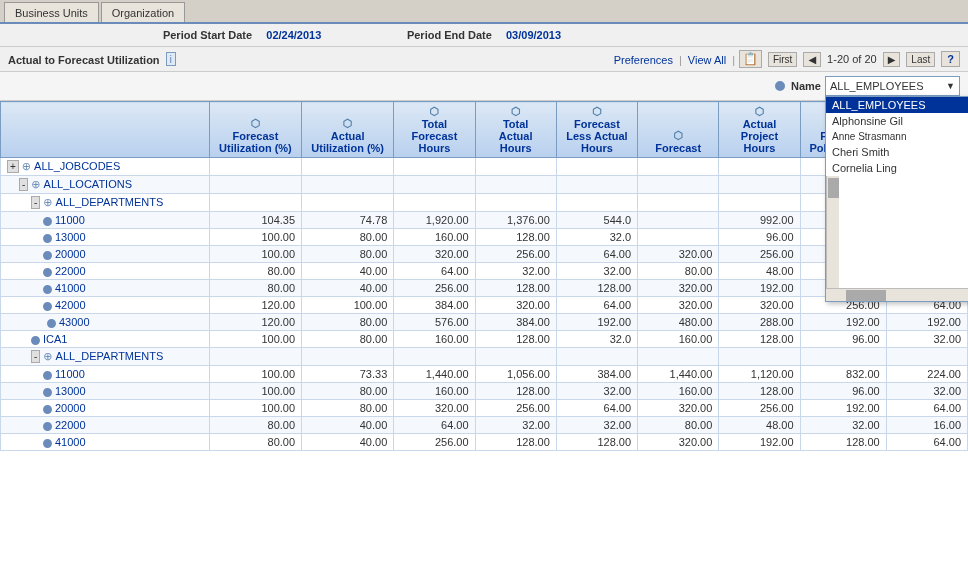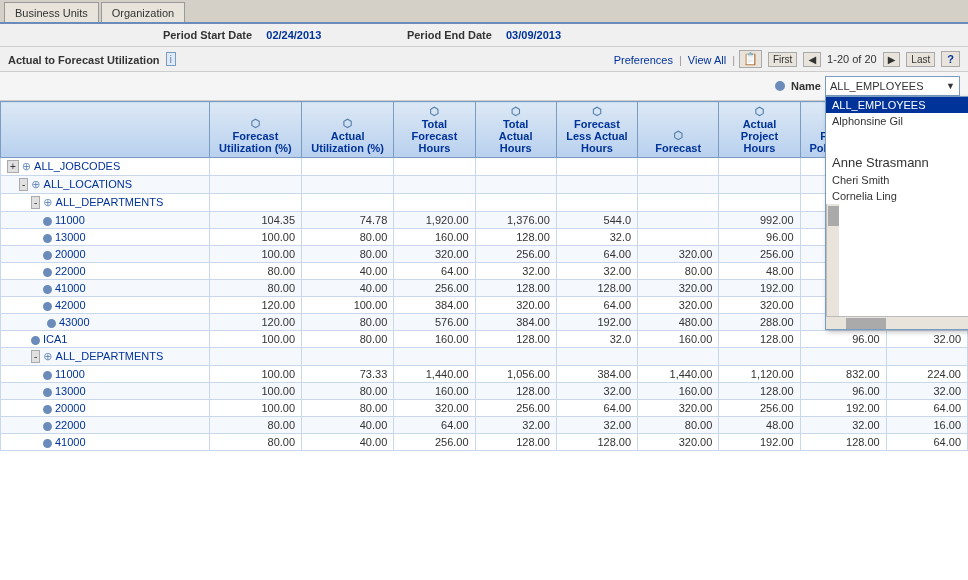--- a/index.html
+++ b/index.html
@@ -94,21 +94,21 @@
       <div class="name-select-display" style="border:1px solid #7a9cc0; padding:1px 4px; font-size:11px; background:#fff; min-width:135px; height:20px; display:inline-flex; align-items:center; justify-content:space-between; cursor:pointer;">
         <span>ALL_EMPLOYEES</span>
         <span style="font-size:9px;">▼</span>
       </div>
       
       <div style="position:absolute; top:20px; left:0; background:#fff; border:1px solid #7a9cc0; z-index:200; width:155px; box-shadow:2px 2px 5px rgba(0,0,0,0.25);">
         <div style="overflow:hidden;">
           <div style="float:left; width:142px;">
             <div style="padding:2px 6px; background:#003399; color:#fff; font-size:11px; cursor:pointer;">ALL_EMPLOYEES</div>
             <div style="padding:2px 6px; font-size:11px; cursor:pointer; color:#333;">Alphonsine Gil</div>
-            <div style="padding:2px 6px; font-size:13px; cursor:pointer; color:#333;margin-top:24px;">Anne Strasmann</div>
+            <div style="padding:2px 6px; font-size:10px; cursor:pointer; color:#333;">Anne Strasmann</div>
             <div style="padding:2px 6px; font-size:11px; cursor:pointer; color:#333;">Cheri Smith</div>
             <div style="padding:2px 6px; font-size:11px; cursor:pointer; color:#333;">Cornelia Ling</div>
           </div>
           <div style="float:left; width:13px; background:#e8e4dc; border-left:1px solid #bbb; height:100%; min-height:112px; display:flex; flex-direction:column;">
             <div style="background:#aaa; width:11px; height:20px; margin:2px 1px;"></div>
           </div>
         </div>
 
         <div style="background:#e8e4dc; height:13px; border-top:1px solid #bbb; display:flex; align-items:center;">
           <div style="background:#aaa; height:11px; width:40px; margin:1px 20px;"></div>

